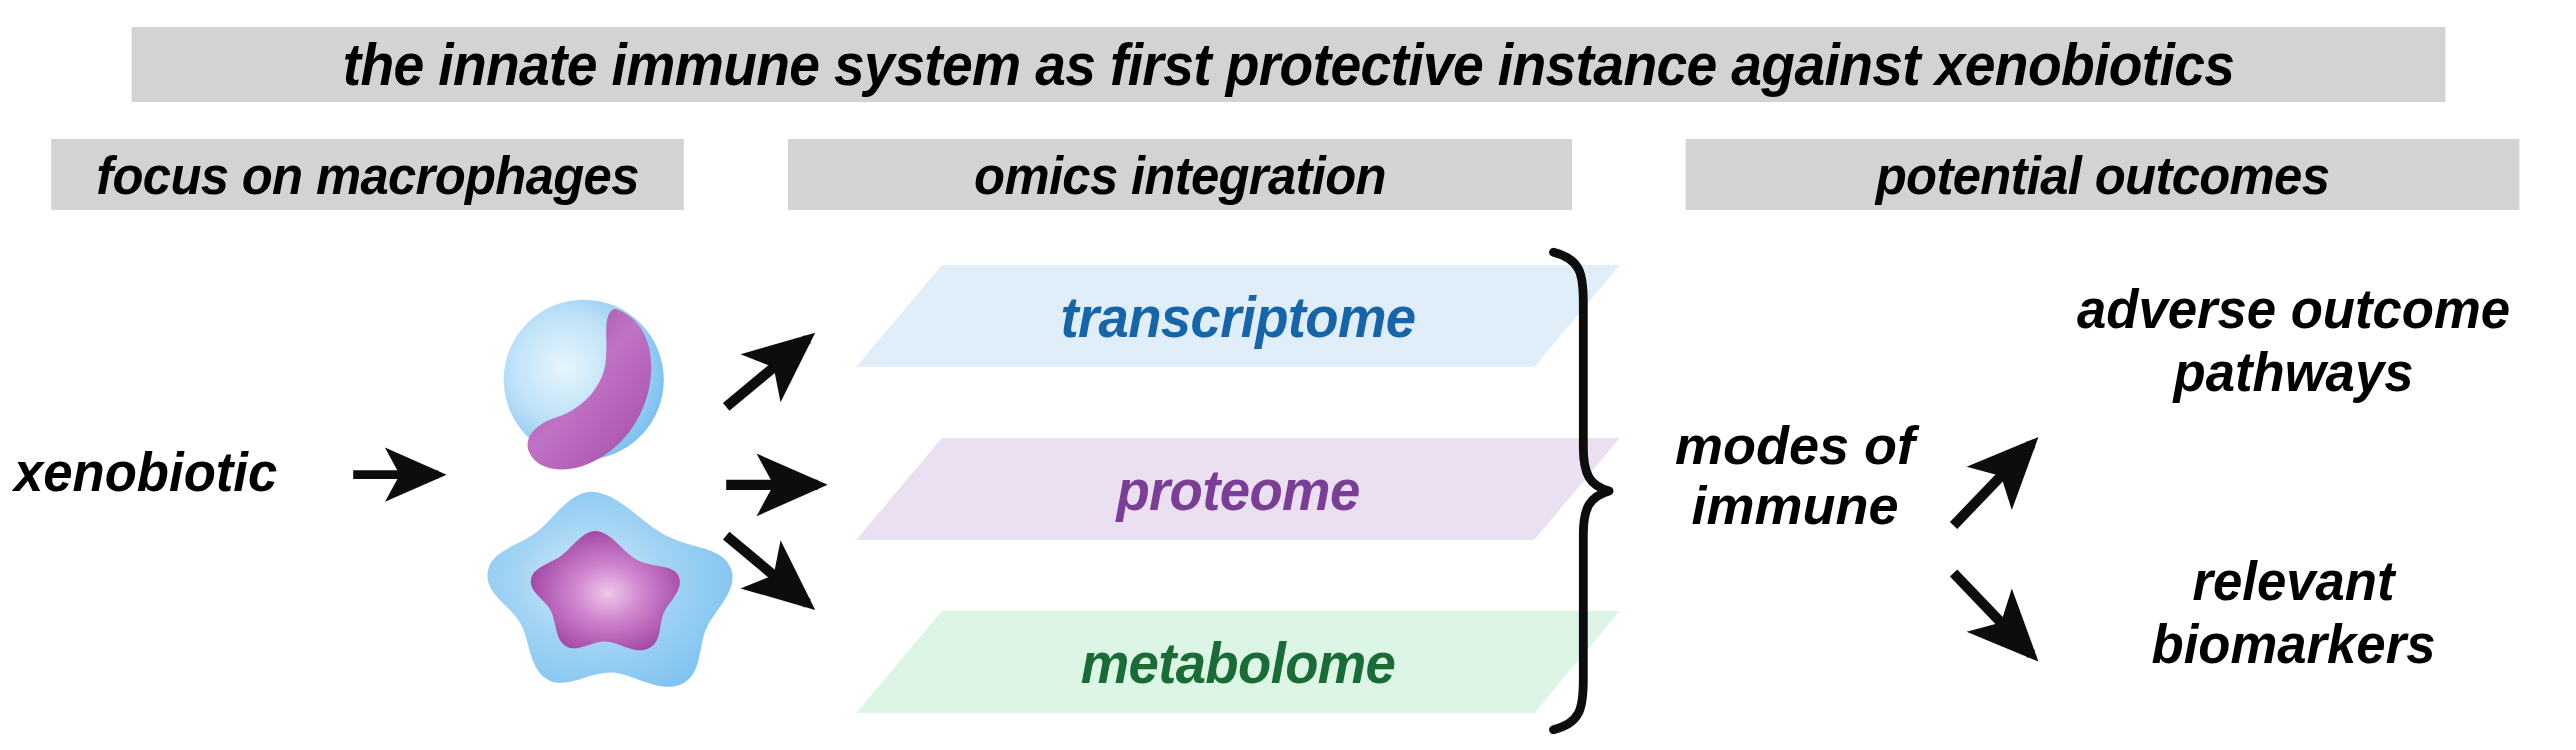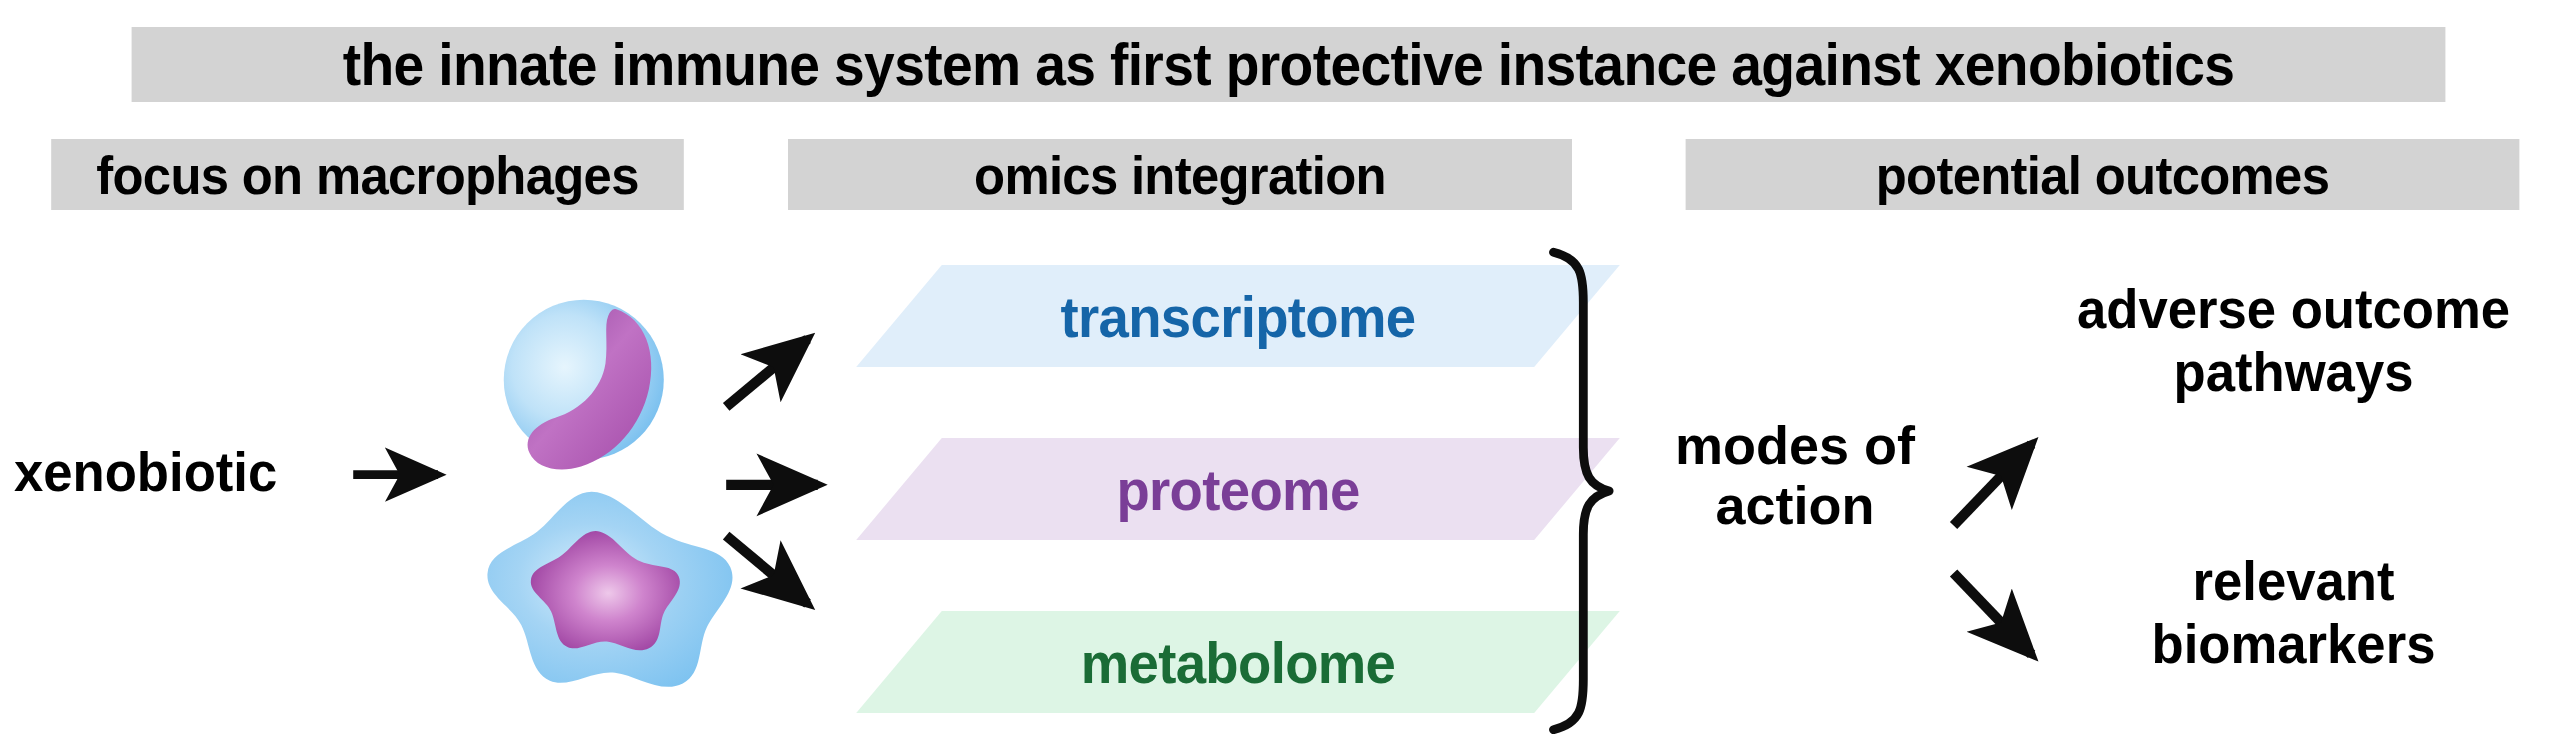--- a/index.html
+++ b/index.html
@@ -12,20 +12,21 @@
     height: 750px;
     position: relative;
     font-family: "Liberation Sans", sans-serif;
     overflow: hidden;
   }
   #stage {
     position: absolute;
     left: 0; top: 0;
     width: 2576px;
     height: 750px;
+    font-style: italic;
   }
 
   
   .banner {
     position: absolute;
     background: #d3d3d3;
     display: flex;
     align-items: center;
     justify-content: center;
     color: #000000;
@@ -159,21 +160,21 @@
   <div class="omics" id="omics-transcriptome"></div>
   <div class="omics-text" id="omics-transcriptome-text">transcriptome</div>
 
   <div class="omics" id="omics-proteome"></div>
   <div class="omics-text" id="omics-proteome-text">proteome</div>
 
   <div class="omics" id="omics-metabolome"></div>
   <div class="omics-text" id="omics-metabolome-text">metabolome</div>
 
   <div class="label" id="modes-label">modes of
-action</div>
+immune</div>
 
   <div class="label" id="aop-label">adverse outcome
 pathways</div>
 
   <div class="label" id="biomarker-label">relevant
 biomarkers</div>
 
   <svg id="vector-layer" viewBox="0 0 3797 1106">
     <defs>
       <radialGradient id="monoCyto" cx="38%" cy="42%" r="68%">

